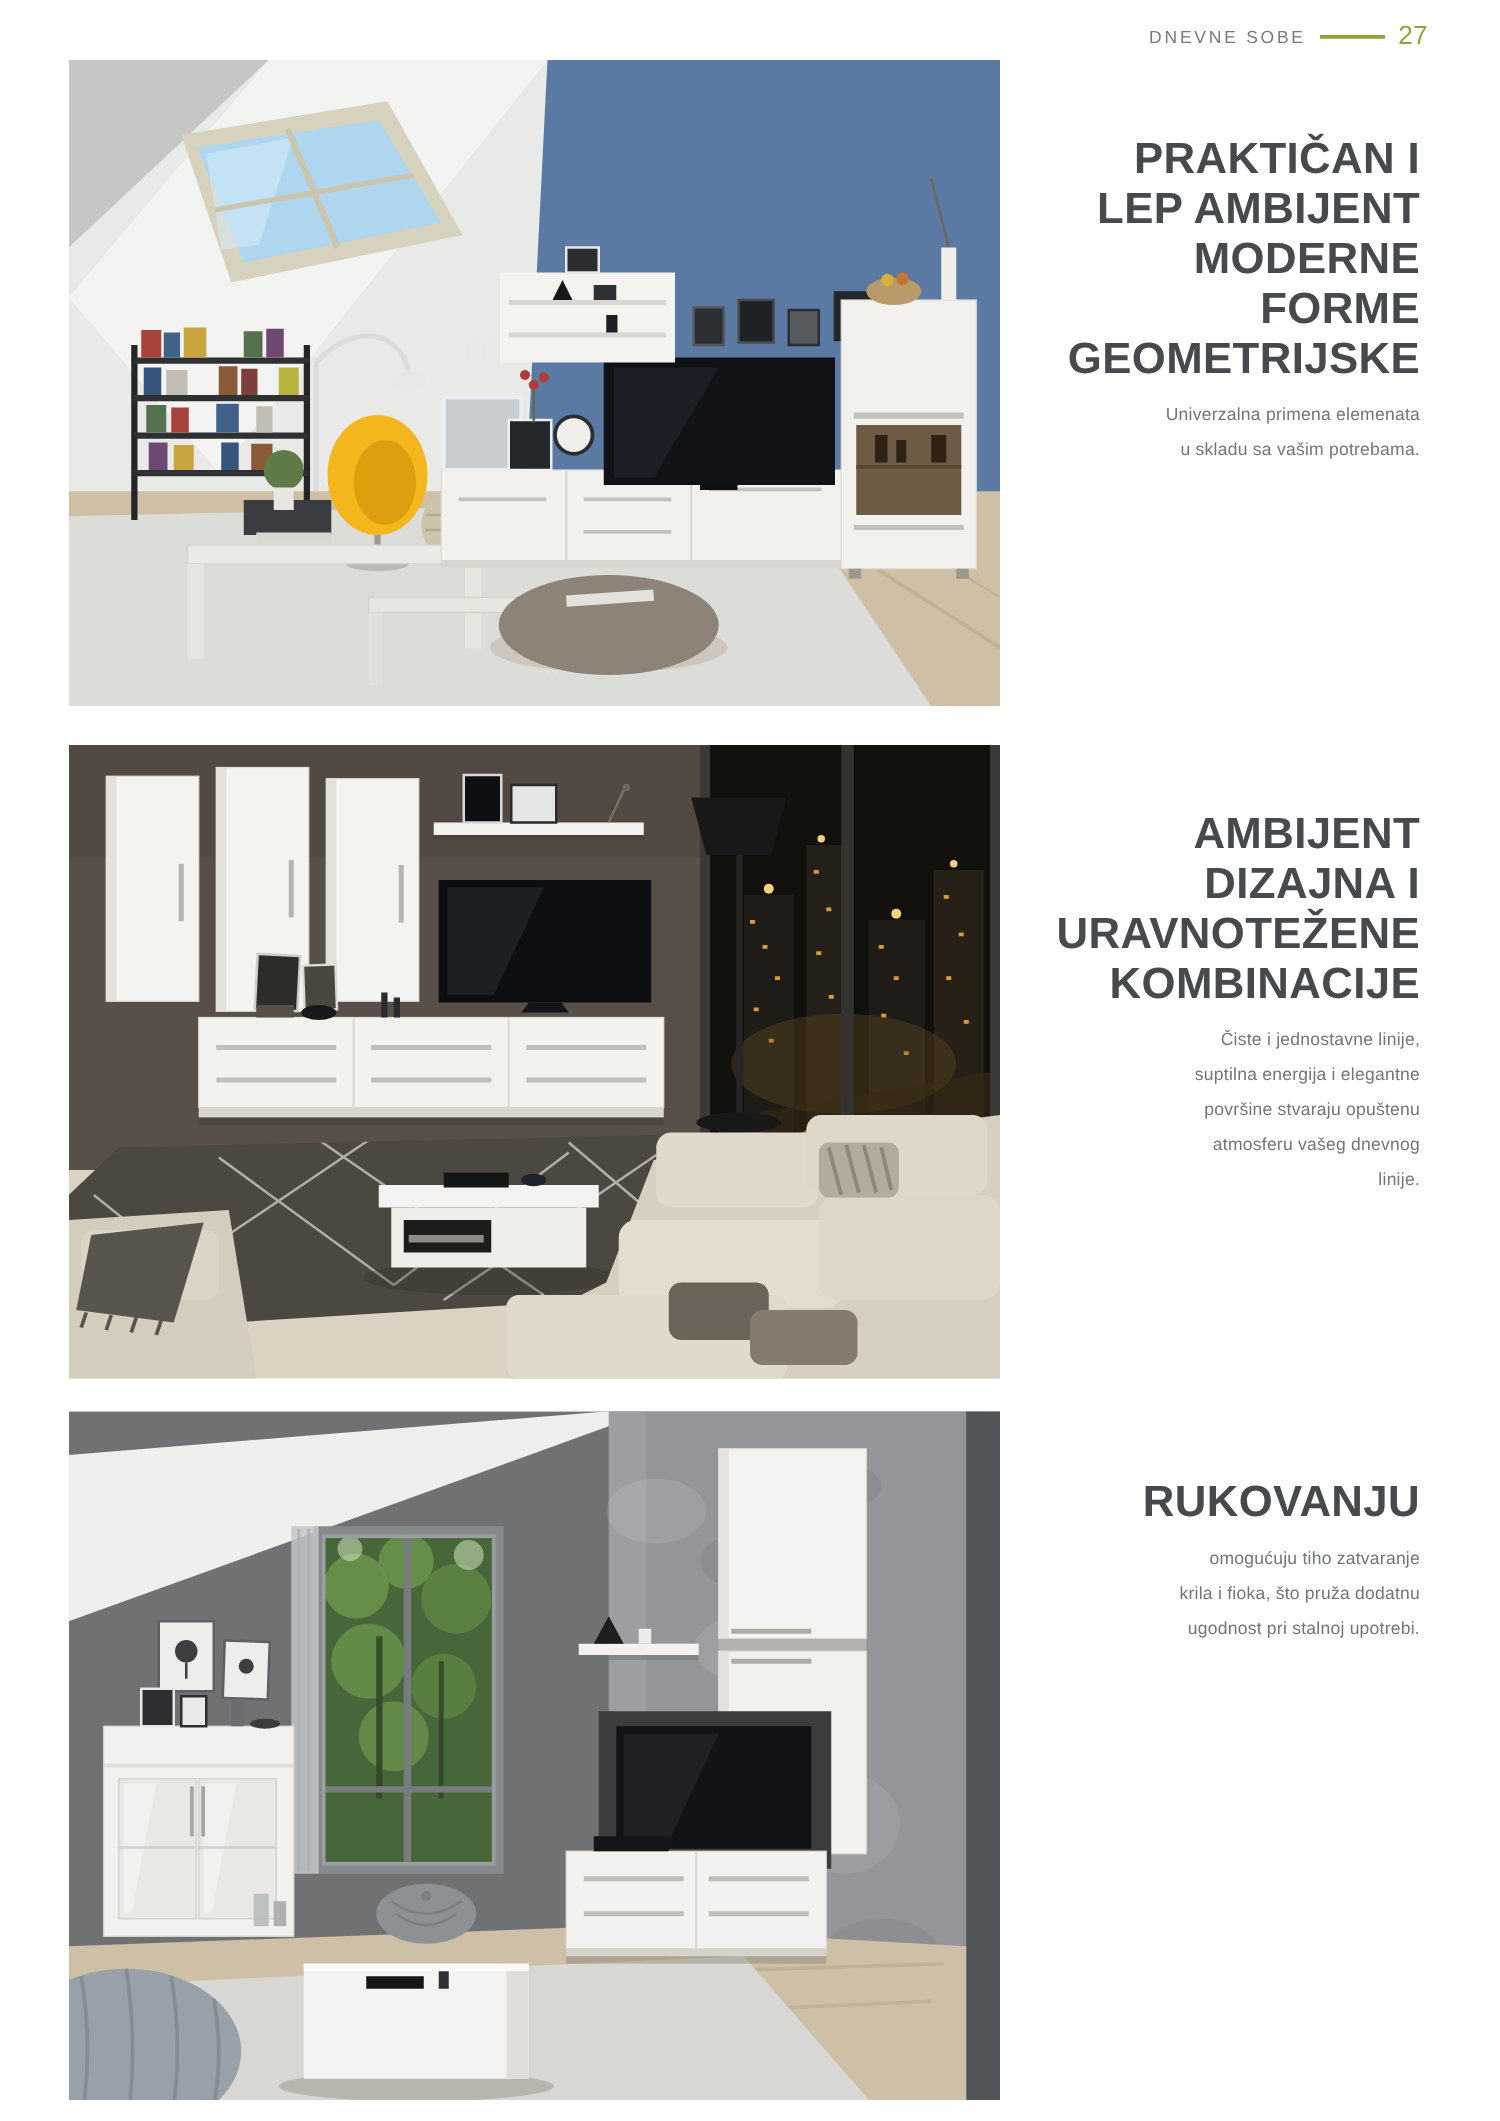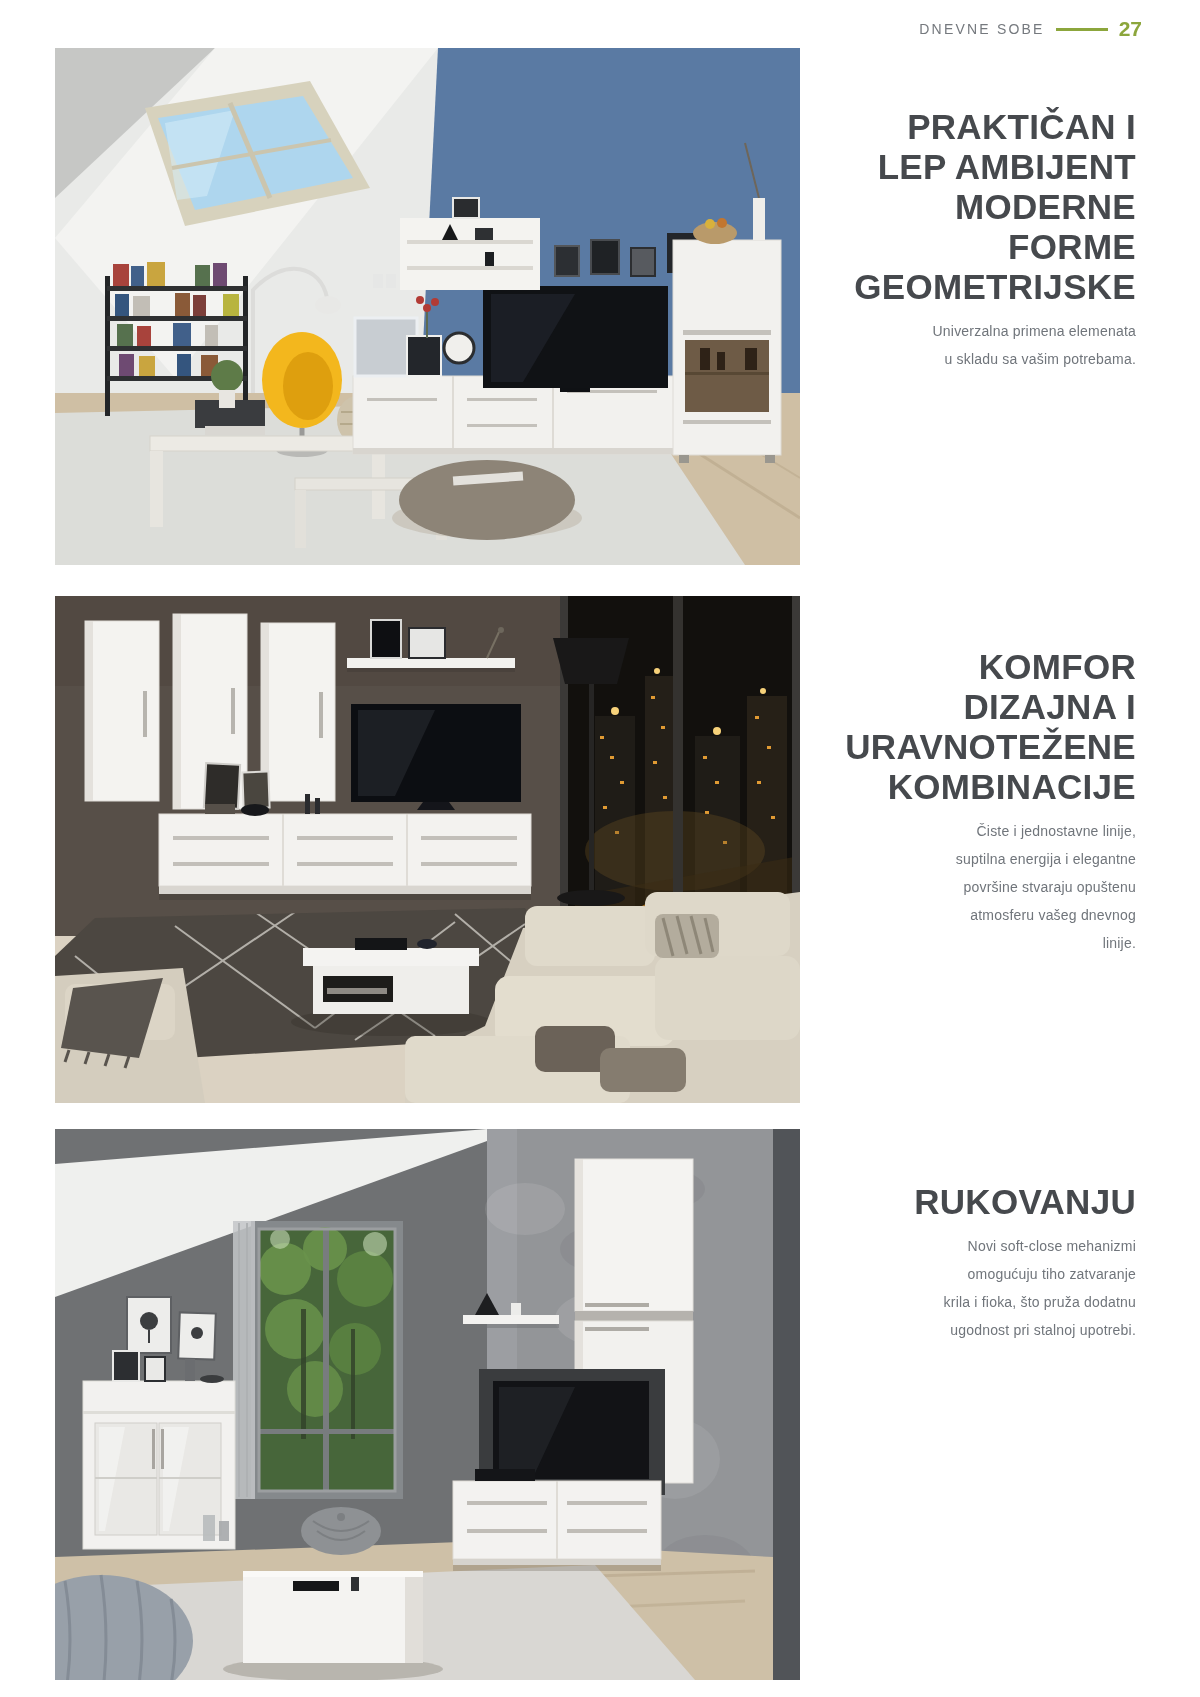--- a/index.html
+++ b/index.html
@@ -5,21 +5,21 @@
   html,body{margin:0;padding:0;background:#ffffff;}
   .page{
     position:relative;width:1200px;height:1697px;background:#ffffff;
     font-family:"Liberation Sans", sans-serif;overflow:hidden;
     --accent-green:#8CA63C;--heading-text:#46494D;--body-text:#70757B;--header-label:#75797E;
   }
   
   .page-header{position:absolute;top:17px;right:58px;display:flex;align-items:center;gap:11px;}
   .header-label{font-size:14px;letter-spacing:2.2px;color:var(--header-label);}
   .header-rule{display:inline-block;width:52px;height:3px;background:var(--accent-green);}
-  .header-number{font-size:21px;font-weight:bold;color:var(--accent-green);}
+  .header-number{font-size:21px;font-weight:normal;color:var(--accent-green);}
   
   .photo{position:absolute;left:55px;width:745px;overflow:hidden;}
   .photo svg{display:block;width:100%;height:100%;}
   .photo1{top:48px;height:517px;}
   .photo2{top:596px;height:507px;}
   .photo3{top:1129px;height:551px;}
   
   .textblock{position:absolute;right:64px;width:370px;text-align:right;}
   .tb1{top:107px;}
   .tb2{top:647px;}
@@ -341,21 +341,21 @@
         <line x1="14" y1="454" x2="10" y2="466" stroke="#59544e" stroke-width="3"></line>
         <line x1="34" y1="456" x2="30" y2="468" stroke="#59544e" stroke-width="3"></line>
         <line x1="54" y1="458" x2="50" y2="470" stroke="#59544e" stroke-width="3"></line>
         <line x1="74" y1="460" x2="70" y2="472" stroke="#59544e" stroke-width="3"></line>
       </g>
     </svg>
   </div>
 
   <div class="textblock tb2">
     <h2 class="headline">
-      <span>KOMFOR</span>
+      <span>AMBIJENT</span>
       <span>DIZAJNA I</span>
       <span>URAVNOTEŽENE</span>
       <span>KOMBINACIJE</span>
     </h2>
     <p class="bodytext">
       <span>Čiste i jednostavne linije,</span>
       <span>suptilna energija i elegantne</span>
       <span>površine stvaraju opuštenu</span>
       <span>atmosferu vašeg dnevnog</span>
       <span>linije.</span>
@@ -488,20 +488,19 @@
         <path d="M116,470 Q124,512 116,556" stroke="#848c96" stroke-width="3" fill="none"></path>
       </g>
     </svg>
   </div>
 
   <div class="textblock tb3">
     <h2 class="headline">
       <span>RUKOVANJU</span>
     </h2>
     <p class="bodytext">
-      <span>Novi soft-close mehanizmi</span>
       <span>omogućuju tiho zatvaranje</span>
       <span>krila i fioka, što pruža dodatnu</span>
       <span>ugodnost pri stalnoj upotrebi.</span>
     </p>
   </div>
 
 </div>
 
 </body></html>

